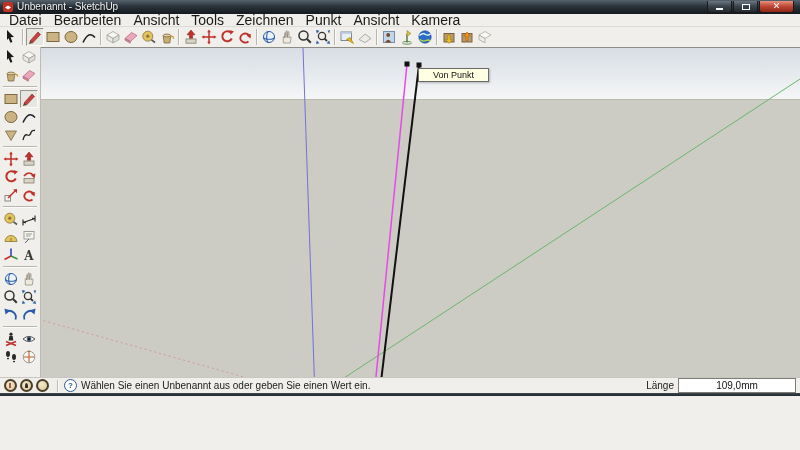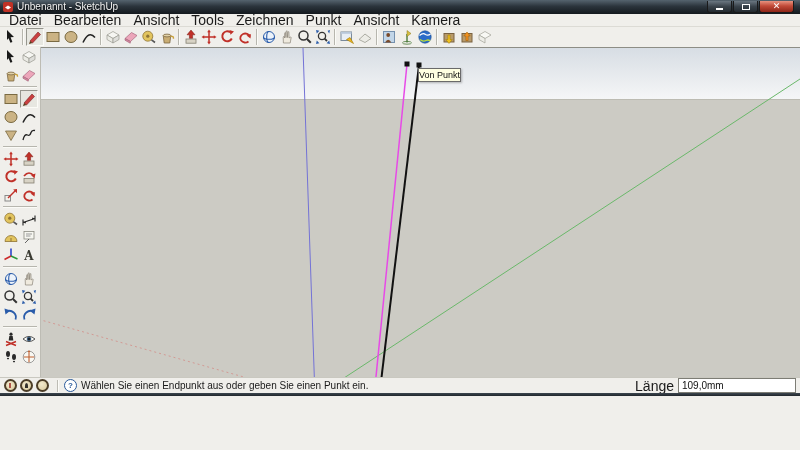--- a/index.html
+++ b/index.html
@@ -48,42 +48,42 @@
 
   
   .viewport{position:absolute;left:41px;top:47px;right:0;bottom:19px;overflow:hidden;
     border-top:1px solid #8d8d85;box-sizing:border-box;}
   .sky{position:absolute;left:0;top:0;right:0;height:51px;
     background:linear-gradient(#d7dde4,#e9ecef 60%,#f5f6f7);}
   .ground{position:absolute;left:0;top:51px;right:0;bottom:0;background:#cccbc4;
     border-top:1px solid #bcbbb2;box-sizing:border-box;}
   .canvas-svg{position:absolute;left:0;top:0;}
   .sk-tooltip{position:absolute;background:#ffffe1;border:1px solid #6a6a6a;
-    font-size:9px;line-height:10px;color:#111;padding:1px 0;white-space:nowrap;
+    font-size:9px;line-height:10px;color:#111;padding:1px 14px;white-space:nowrap;
     box-shadow:1px 1px 2px rgba(0,0,0,.25);}
 
   
   .statusbar{position:absolute;left:0;bottom:3px;right:0;height:16px;background:#f0efeb;
     border-top:1px solid #c9c8c0;display:flex;align-items:center;padding:0 4px;box-sizing:border-box;}
   .window-bottom{position:absolute;left:0;bottom:0;right:0;height:3px;
     background:linear-gradient(#3d4750,#20262b);}
   .medal{width:13px;height:13px;border-radius:50%;box-sizing:border-box;
     border:2px solid #4c3d27;background:radial-gradient(circle at 40% 35%,#f2e9cd,#d9c99b);
     margin-right:3px;position:relative;}
   .medal-0::after{content:"";position:absolute;left:3px;top:2px;width:2px;height:5px;background:#b05548;}
   .medal-1::after{content:"";position:absolute;left:3px;top:2px;width:3px;height:5px;background:#33302a;border-radius:50% 50% 0 0;}
   .ssep{width:0;height:12px;border-left:1px solid #bdbcb4;border-right:1px solid #fcfcf8;margin:0 5px;}
   .help-icon{width:11px;height:11px;border-radius:50%;border:1.5px solid #2a5a9a;color:#2a5a9a;
     font-size:8px;font-weight:bold;display:flex;align-items:center;justify-content:center;
     box-sizing:content-box;margin-right:4px;background:#fff;}
   .hint{font-size:10px;color:#1a1a1a;white-space:nowrap;}
   .spacer{flex:1;}
-  .vcb-label{font-size:14px;color:#1a1a1a;margin-right:4px;}
+  .vcb-label{font-size:10px;color:#1a1a1a;margin-right:4px;}
   .vcb-input{width:110px;height:13px;font-size:10px;font-family:"Liberation Sans","DejaVu Sans",sans-serif;
-    border:1px solid #7d7d75;background:#fff;padding:0 3px;box-sizing:content-box;color:#111;}
+    border:1px solid #7d7d75;background:#fff;padding:0 3px;box-sizing:content-box;color:#111;text-align:center;}
 </style>
 </head>
 <body>
 
 <div class="window">
 
   <div class="titlebar">
     <span class="app-icon">
       <svg width="10" height="10" viewBox="0 0 10 10">
           <rect x="0" y="0" width="10" height="10" rx="2" fill="#c03226"></rect>
@@ -665,20 +665,20 @@
   </div>
 
   <div class="statusbar">
     <span id="medals" style="display:flex;align-items:center;">
         <span class="medal medal-0"></span>
         <span class="medal medal-1"></span>
         <span class="medal medal-2"></span>
       </span>
     <span class="ssep"></span>
     <span class="help-icon">?</span>
-    <span class="hint">Wählen Sie einen Endpunkt aus oder geben Sie einen Punkt ein.</span>
+    <span class="hint">Wählen Sie einen Unbenannt aus oder geben Sie einen Wert ein.</span>
     <span class="spacer"></span>
     <span class="vcb-label">Länge</span>
     <input class="vcb-input" readonly="" value="109,0mm" style="">
   </div>
   <div class="window-bottom"></div>
 
 </div>
 
 </body></html>

